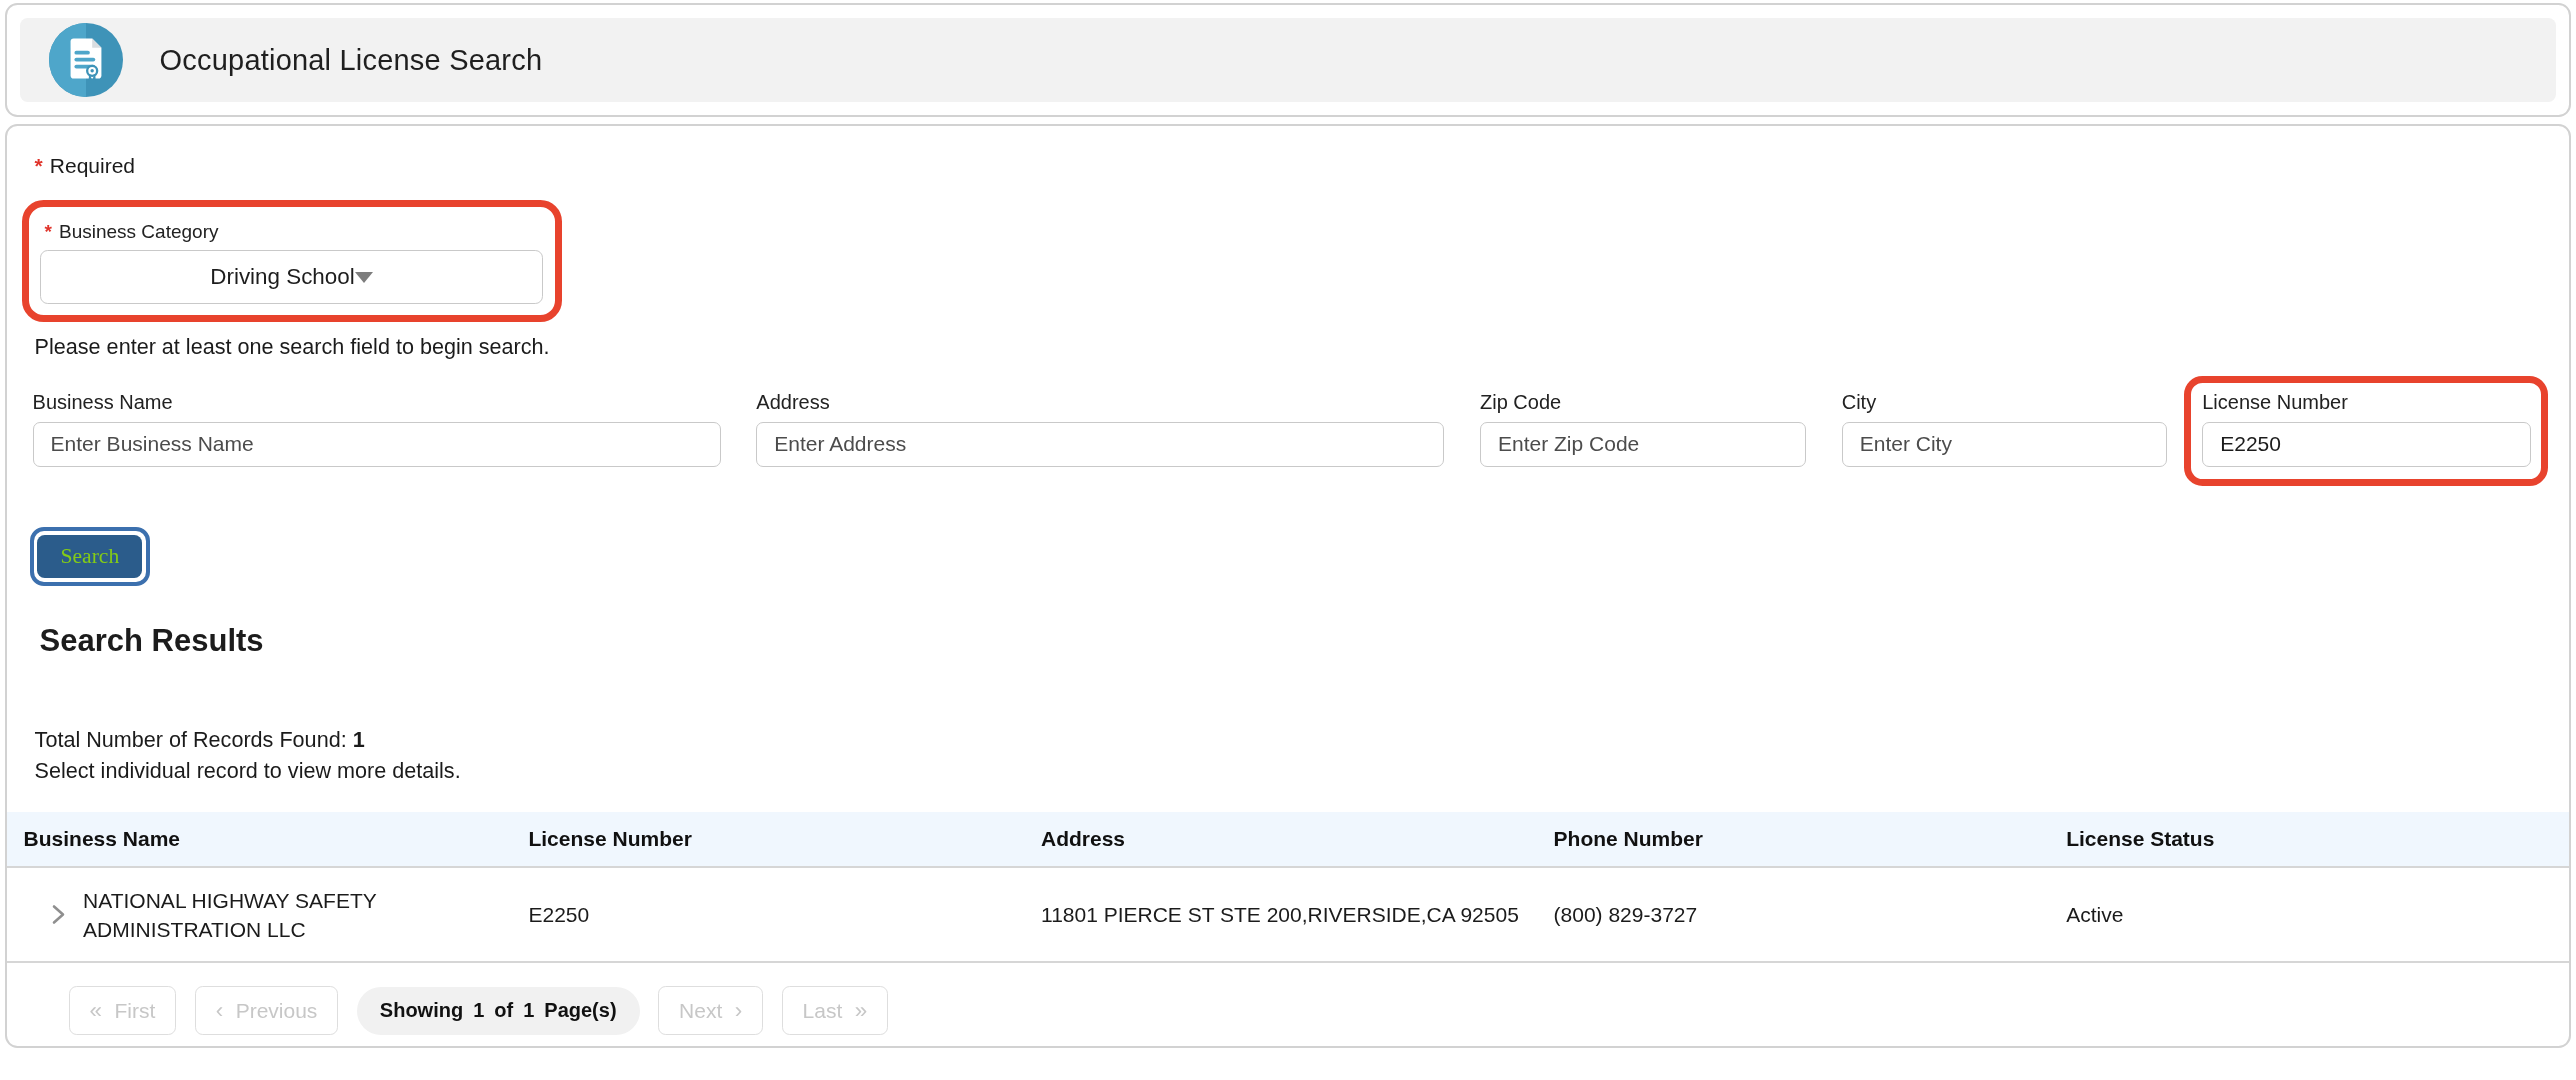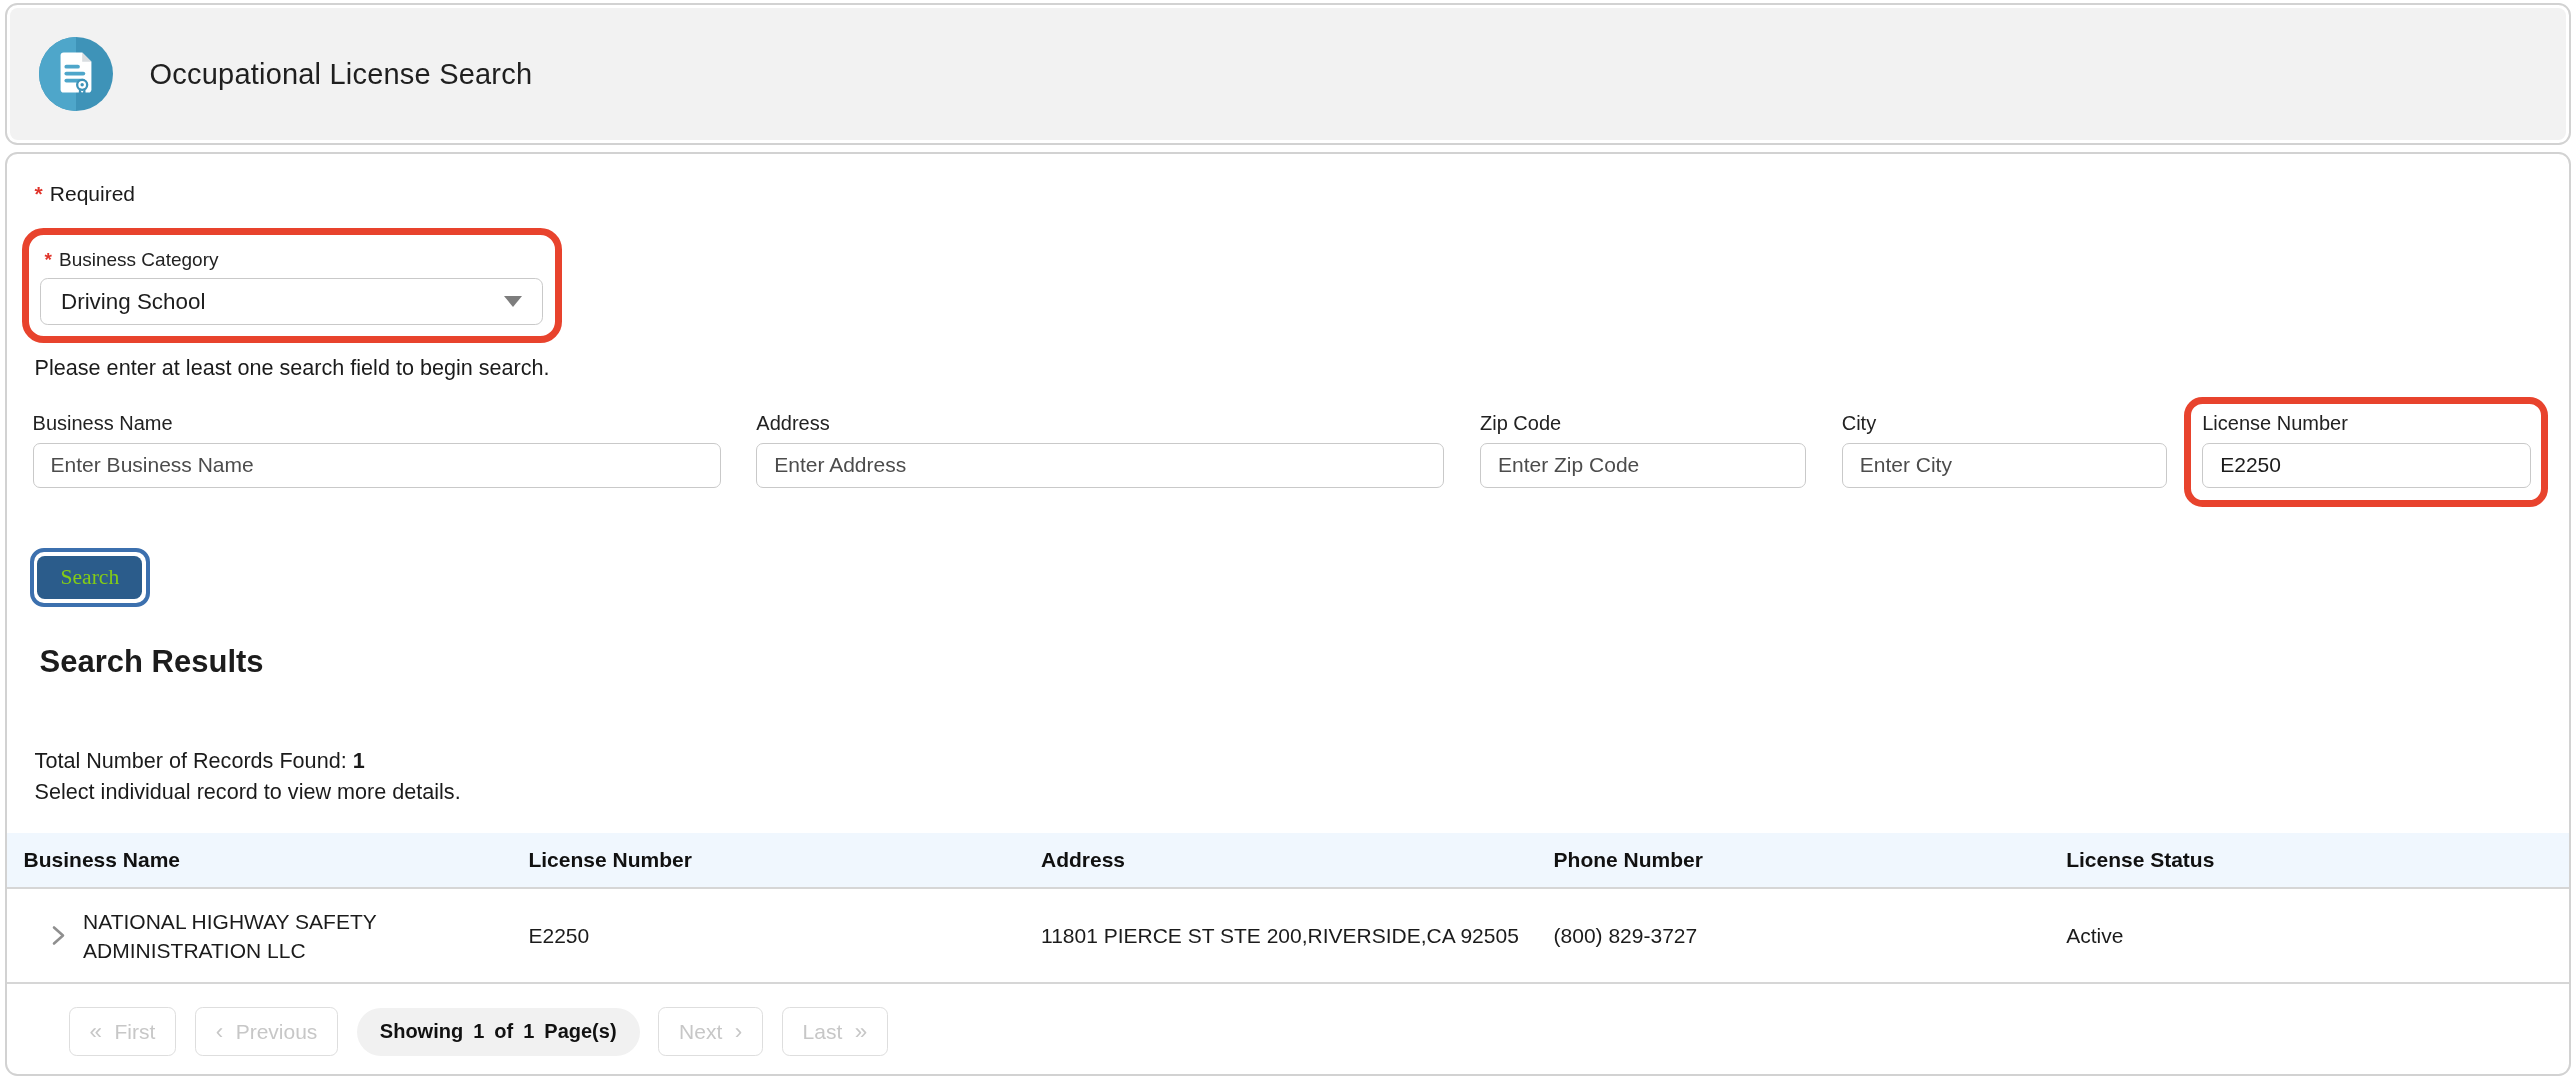--- a/index.html
+++ b/index.html
@@ -3,35 +3,35 @@
 <meta charset="utf-8">
 <style>
   html,body{margin:0;padding:0;}
   body{
     width:2576px;height:1080px;background:#ffffff;
     font-family:"Liberation Sans",sans-serif;color:#1b1b1b;
     overflow:hidden;
   }
   .card{border:2.3px solid #d2d2d2;border-radius:12.4px;background:#fff;box-sizing:border-box;}
   
-  .header-card{margin:3.1px 4.6px 0 4.6px;height:142px;padding:3px;}
+  .header-card{margin:3.1px 4.6px 0 4.6px;height:114px;padding:13px;}
   .header-band{background:#f2f2f2;border-radius:7.7px;height:100%;display:flex;align-items:center;padding-left:29px;box-sizing:border-box;}
   .app-icon svg{width:74px;height:74px;display:block;}
   .page-title{font-size:29px;font-weight:400;color:#1f1f1f;margin:0 0 0 37px;letter-spacing:0.2px;}
   
   .body-card{margin:7px 4.6px 0 4.6px;height:924px;padding-top:28px;position:relative;}
   .pad{padding-left:28px;padding-right:28px;}
   .required-note{font-size:21px;}
   .red-ast{color:#e0342b;font-weight:700;margin-right:7px;}
   
   .ann-box{display:inline-block;border:7px solid #e8432d;border-radius:21.6px;padding:10.8px 12.4px 10.8px 10.8px;margin-top:21.6px;margin-left:-12.4px;}
   .field-label{font-size:20px;color:#222;margin-bottom:7.7px;}
   .bc-label{margin:3.1px 0 7.7px 4.6px;font-size:19px;}
-  .select{width:503px;height:47px;border:1.5px solid #c9c9c9;border-radius:7.7px;background:#fff;
-    display:flex;align-items:center;justify-content:space-between;padding:0 20px;box-sizing:border-box;
+  .select{width:503px;height:54px;border:1.5px solid #c9c9c9;border-radius:7.7px;background:#fff;
+    display:flex;align-items:center;justify-content:center;padding:0 20px;box-sizing:border-box;
     font-size:22.4px;color:#1d1d1d;cursor:pointer;}
   .select-arrow{width:0;height:0;border-left:9.3px solid transparent;border-right:9.3px solid transparent;border-top:11.6px solid #7d7d7d;}
   .hint{font-size:21.6px;margin:12px 0 0 0;}
   
   .fields-row{display:flex;justify-content:space-between;align-items:flex-start;padding:0 39px 0 26px;margin-top:31px;}
   .text-input{height:45px;width:100%;border:1.5px solid #c9c9c9;border-radius:7px;background:#fff;
     padding:4px 17px;font-size:21px;font-family:inherit;color:#1b1b1b;box-sizing:border-box;}
   .text-input::placeholder{color:#4c4c4c;opacity:1;}
   .f-bn{width:688px}.f-ad{width:688px}.f-ci{width:325px}.f-zip{width:326px}.f-lic{width:328px}
   .ann-field{border:7px solid #e8432d;border-radius:18.5px;padding:7.7px 10.8px 12.4px;margin:-14.7px -18px -19.3px;}

